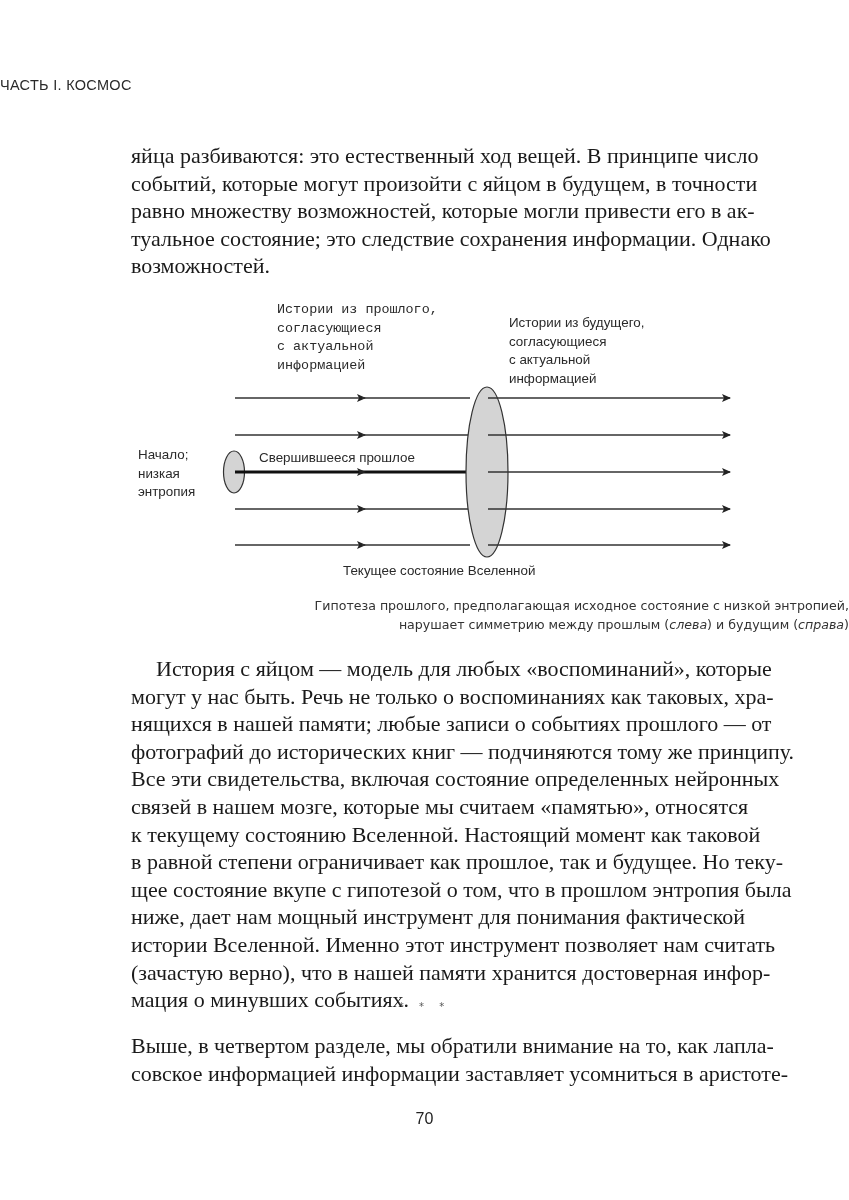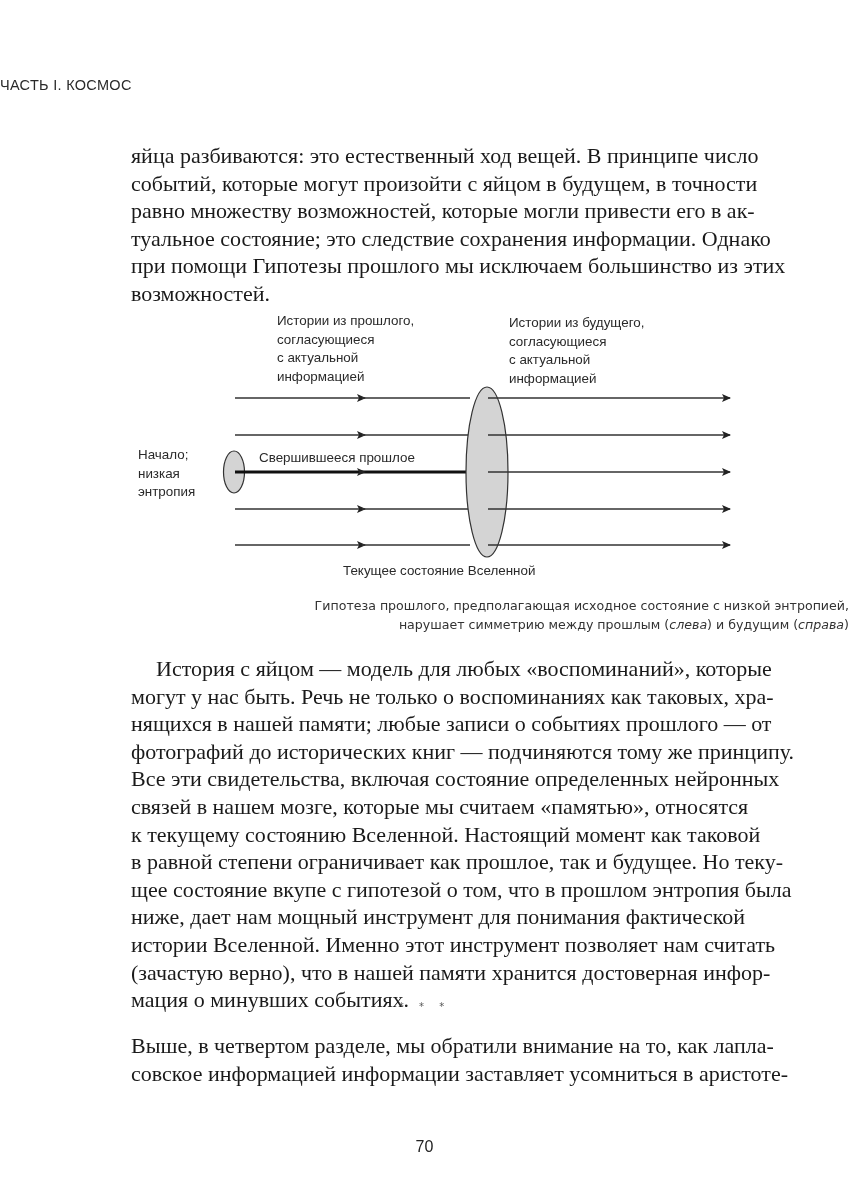--- a/index.html
+++ b/index.html
@@ -15,33 +15,32 @@
   #p3 { top:1032px; }
   .figure { position:absolute; left:0; top:300px; width:849px; height:290px; }
   .figure svg { position:absolute; left:0; top:0; }
   .fig-label { position:absolute; font-family:"Liberation Sans", sans-serif; font-size:13.4px; line-height:18.5px; color:#2a2a2a; white-space:nowrap; }
   .caption { position:absolute; top:596px; left:0; width:849px; text-align:right;
     font-family:"DejaVu Sans", sans-serif; font-size:12.6px; line-height:19px; color:#333; }
   .caption i { font-style:italic; }
   .asterism { position:absolute; top:1001px; left:0; width:849px; text-align:center;
     font-family:"DejaVu Sans", sans-serif; font-size:10px; letter-spacing:6px; color:#555; }
   .folio { position:absolute; top:1110px; left:0; width:849px; text-align:center;
-    font-family:"Liberation Sans", sans-serif; font-size:16px; color:#222;margin-top:28px; }
+    font-family:"Liberation Sans", sans-serif; font-size:16px; color:#222; }
 </style>
 </head>
 <body>
 
 <div class="running-head">ЧАСТЬ I. КОСМОС</div>
 
 <div class="text" id="p1">
   <span class="line">яйца разбиваются: это естественный ход вещей. В принципе число</span>
   <span class="line">событий, которые могут произойти с яйцом в будущем, в точности</span>
   <span class="line">равно множеству возможностей, которые могли привести его в ак-</span>
   <span class="line">туальное состояние; это следствие сохранения информации. Однако</span>
-  <span class="line">при помощи Гипотезы прошлого мы исключаем большинство из этих</span>
   <span class="line last">возможностей.</span>
 </div>
 
 <div class="figure">
   <svg width="849" height="290" viewBox="0 300 849 290">
     <defs>
       <marker id="arr" markerWidth="10" markerHeight="8" refX="8" refY="4" orient="auto" markerUnits="userSpaceOnUse">
         <path d="M0,0 L9,4 L0,8 L2,4 Z" fill="#222"></path>
       </marker>
     </defs>
@@ -66,21 +65,21 @@
 
     <g stroke="#333" stroke-width="1.3">
       <line x1="488" y1="398" x2="730" y2="398" marker-end="url(#arr)"></line>
       <line x1="488" y1="435" x2="730" y2="435" marker-end="url(#arr)"></line>
       <line x1="488" y1="472" x2="730" y2="472" marker-end="url(#arr)"></line>
       <line x1="488" y1="509" x2="730" y2="509" marker-end="url(#arr)"></line>
       <line x1="488" y1="545" x2="730" y2="545" marker-end="url(#arr)"></line>
     </g>
   </svg>
 
-  <div class="fig-label" style="left:277px; top:12px;">
+  <div class="fig-label" style="left:277px; top:1px;font-family:Liberation Mono, monospace;">
     <div>Истории из прошлого,</div>
     <div>согласующиеся</div>
     <div>с актуальной</div>
     <div>информацией</div>
   </div>
   <div class="fig-label" style="left:509px; top:14px;">
     <div>Истории из будущего,</div>
     <div>согласующиеся</div>
     <div>с актуальной</div>
     <div>информацией</div>

